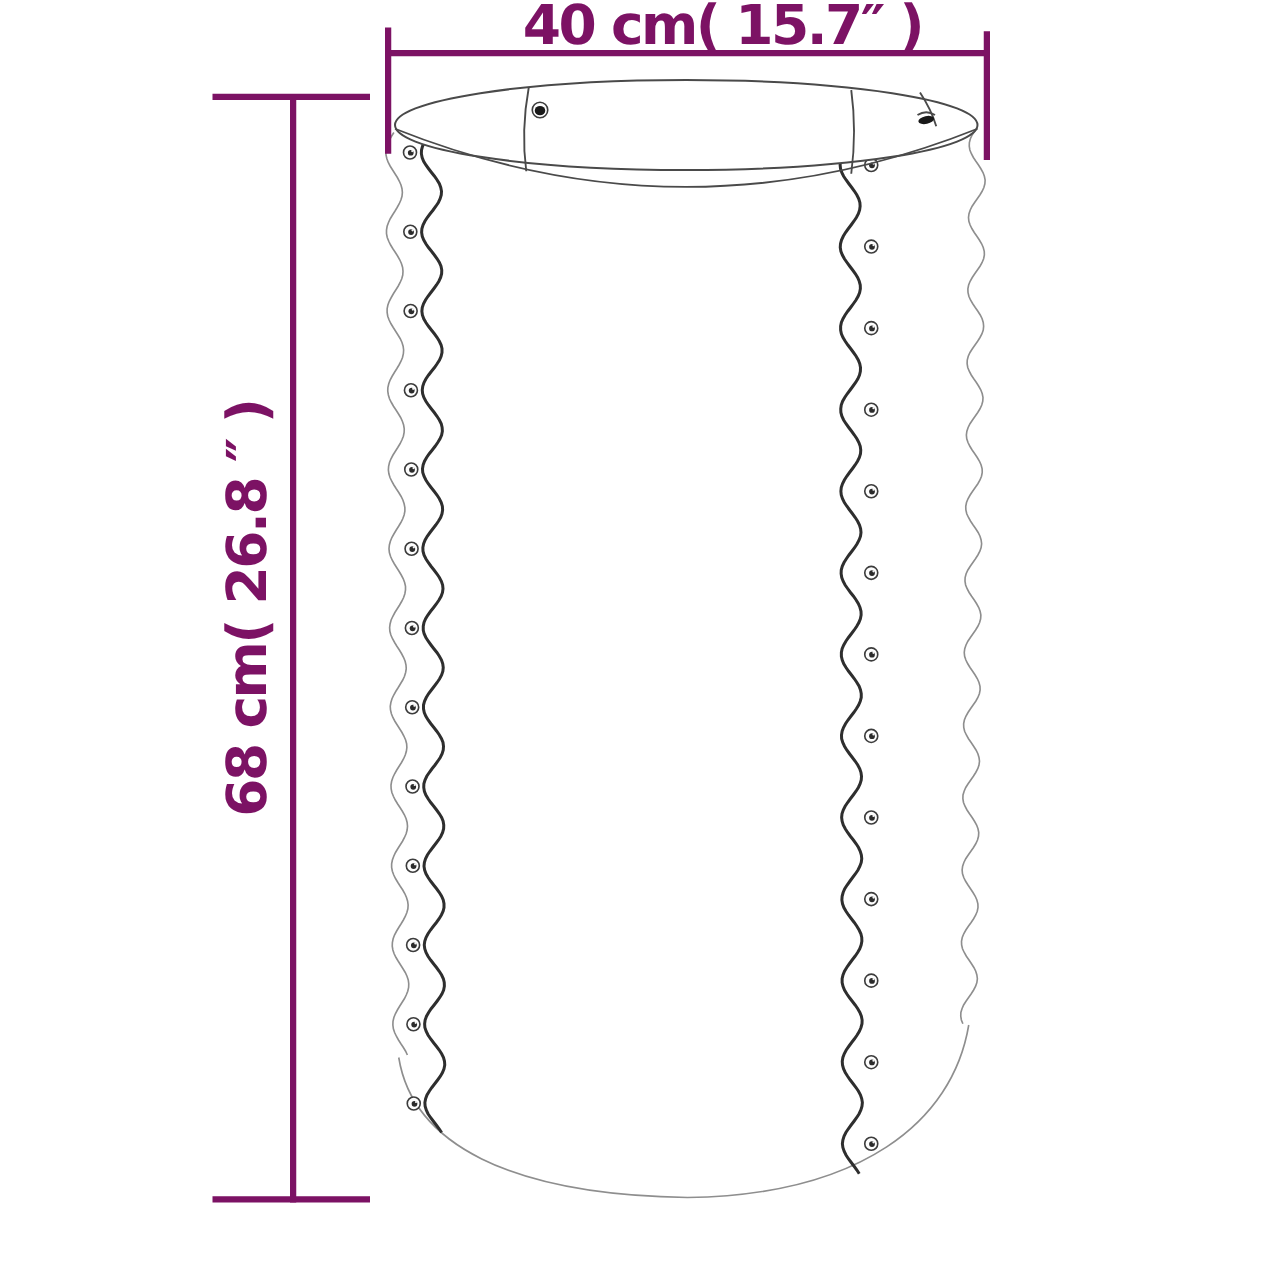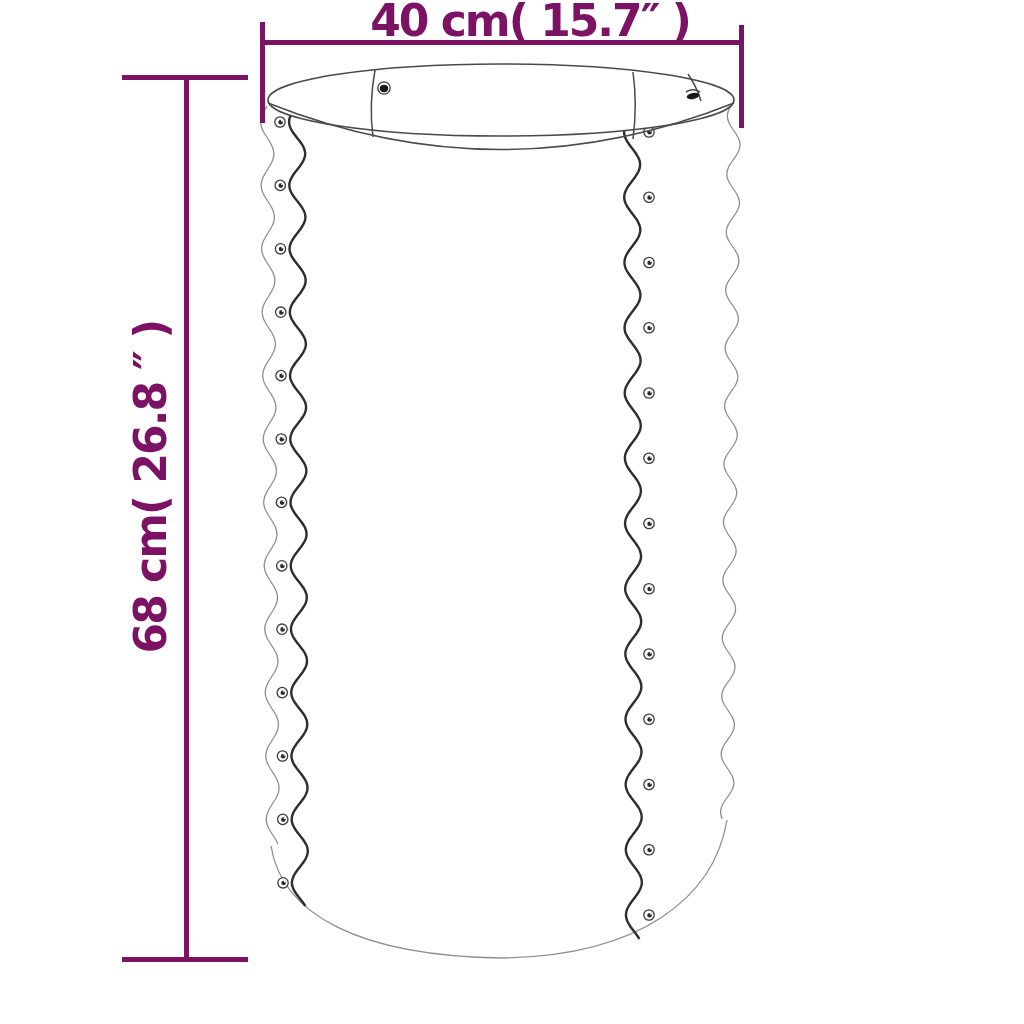--- a/index.html
+++ b/index.html
@@ -4,20 +4,21 @@
 <style>
   html,body{margin:0;padding:0}
   body{
     width:1024px;height:1024px;overflow:hidden;
     background:var(--background,#ffffff);
   }
   .stage{
     position:relative;width:844px;height:1024px;
     font-family:"DejaVu Sans","Liberation Sans",sans-serif;
     background:var(--background,#ffffff);
+    margin-left:48px;
   }
   svg.illustration{position:absolute;left:0;top:0}
 
   
   .edge-light{fill:none;stroke:var(--line-art-light,#8e8e8e);stroke-width:1.3px}
   .seam{fill:none;stroke:var(--line-art-dark,#2e2e2e);stroke-width:2.4px}
   .rim-ellipse{fill:#ffffff;stroke:#4a4a4a;stroke-width:1.6px}
   .rim-band{fill:none;stroke:#4a4a4a;stroke-width:1.5px}
   .rivet-outer{fill:#fdfdfd;stroke:#3c3c3c;stroke-width:1.3px}
 

